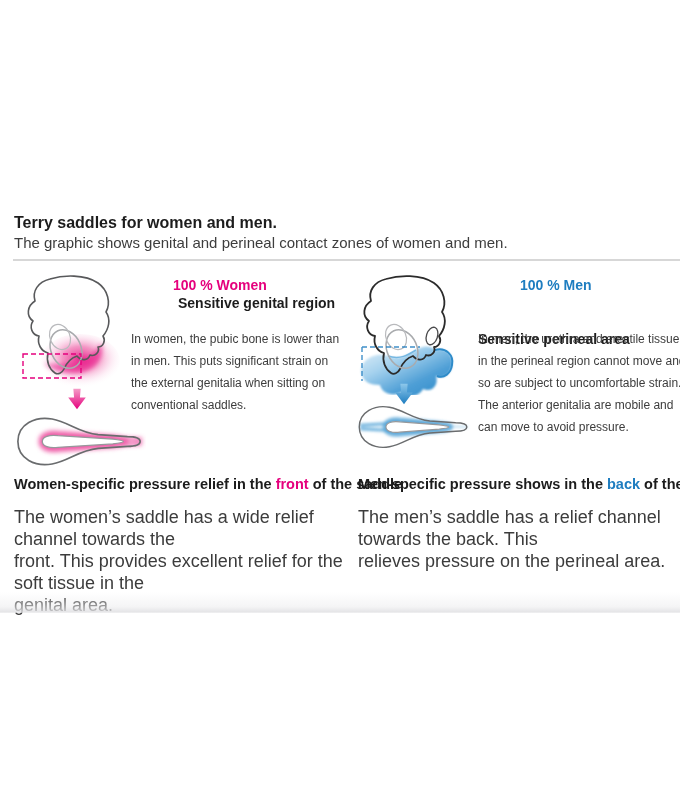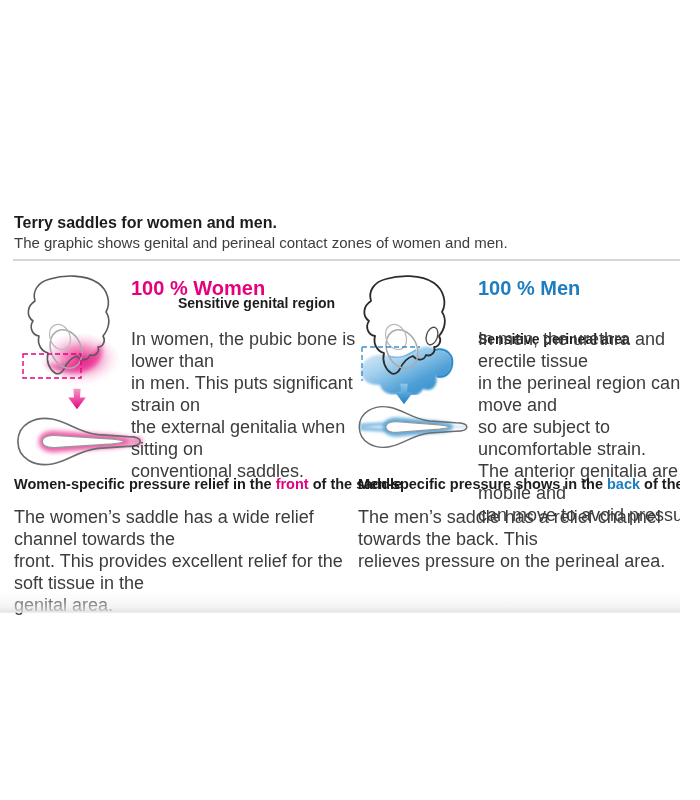--- a/index.html
+++ b/index.html
@@ -25,33 +25,33 @@
     font-size: 15px;
     color: #3d3d3d;
   }
   .divider {
     left: 13px; top: 259px;
     width: 676px; height: 2px;
     background: var(--divider, #c9c9c9);
     opacity: 0.75;
   }
 
-  .pct-label { font-size: 20px; font-weight: bold; }
+  .pct-label { font-size: 14px; font-weight: bold; margin-left: 42px; }
   .pct-women { left: 131px; top: 277px; color: var(--women-accent, #e5007d); }
   .pct-men   { left: 478px; top: 277px; color: var(--men-accent, #1e7dc0); }
 
   .region-label {
     font-size: 14px; font-weight: bold;
     color: var(--heading-text, #1c1c1c);
   }
   .region-women { left: 131px; top: 295px; margin-left: 47px; }
   .region-men   { left: 478px; top: 295px; margin-top: 36px; }
 
   .col-desc {
-    font-size: 18px; line-height: 22px;
+    font-size: 12px; line-height: 22px;
     white-space: pre-line;
     color: var(--body-text, #3c3c3c);
   }
   .desc-women { left: 131px; top: 328px; width: 252px; }
   .desc-men   { left: 478px; top: 328px; width: 232px; }
 
   .relief-heading {
     font-size: 14.5px; font-weight: bold;
     color: var(--heading-text, #1c1c1c);
     white-space: nowrap;

